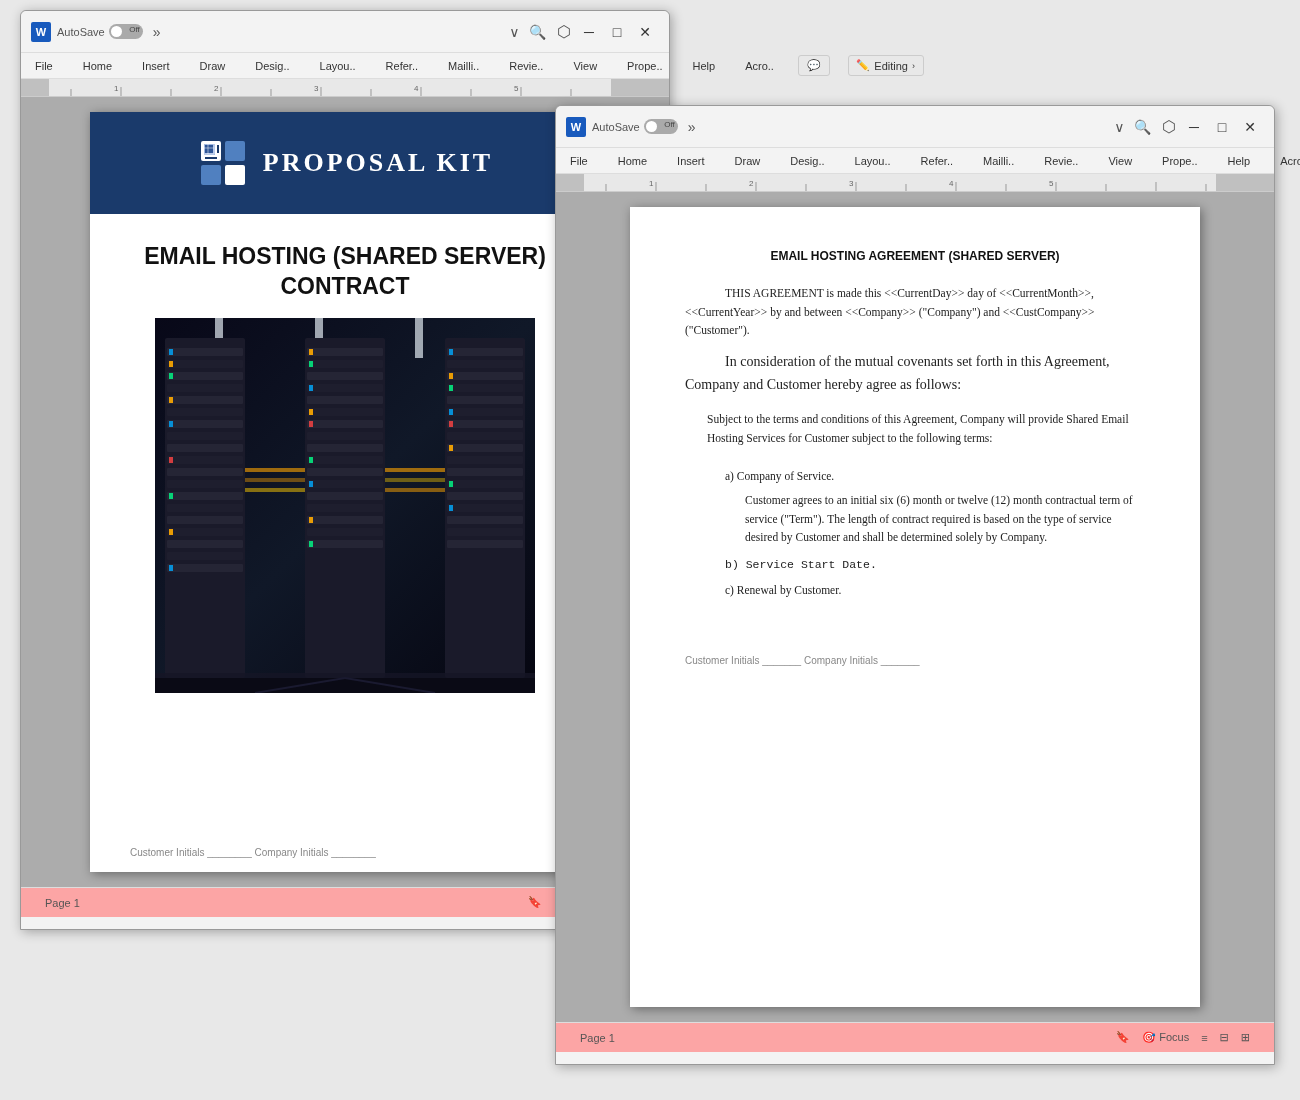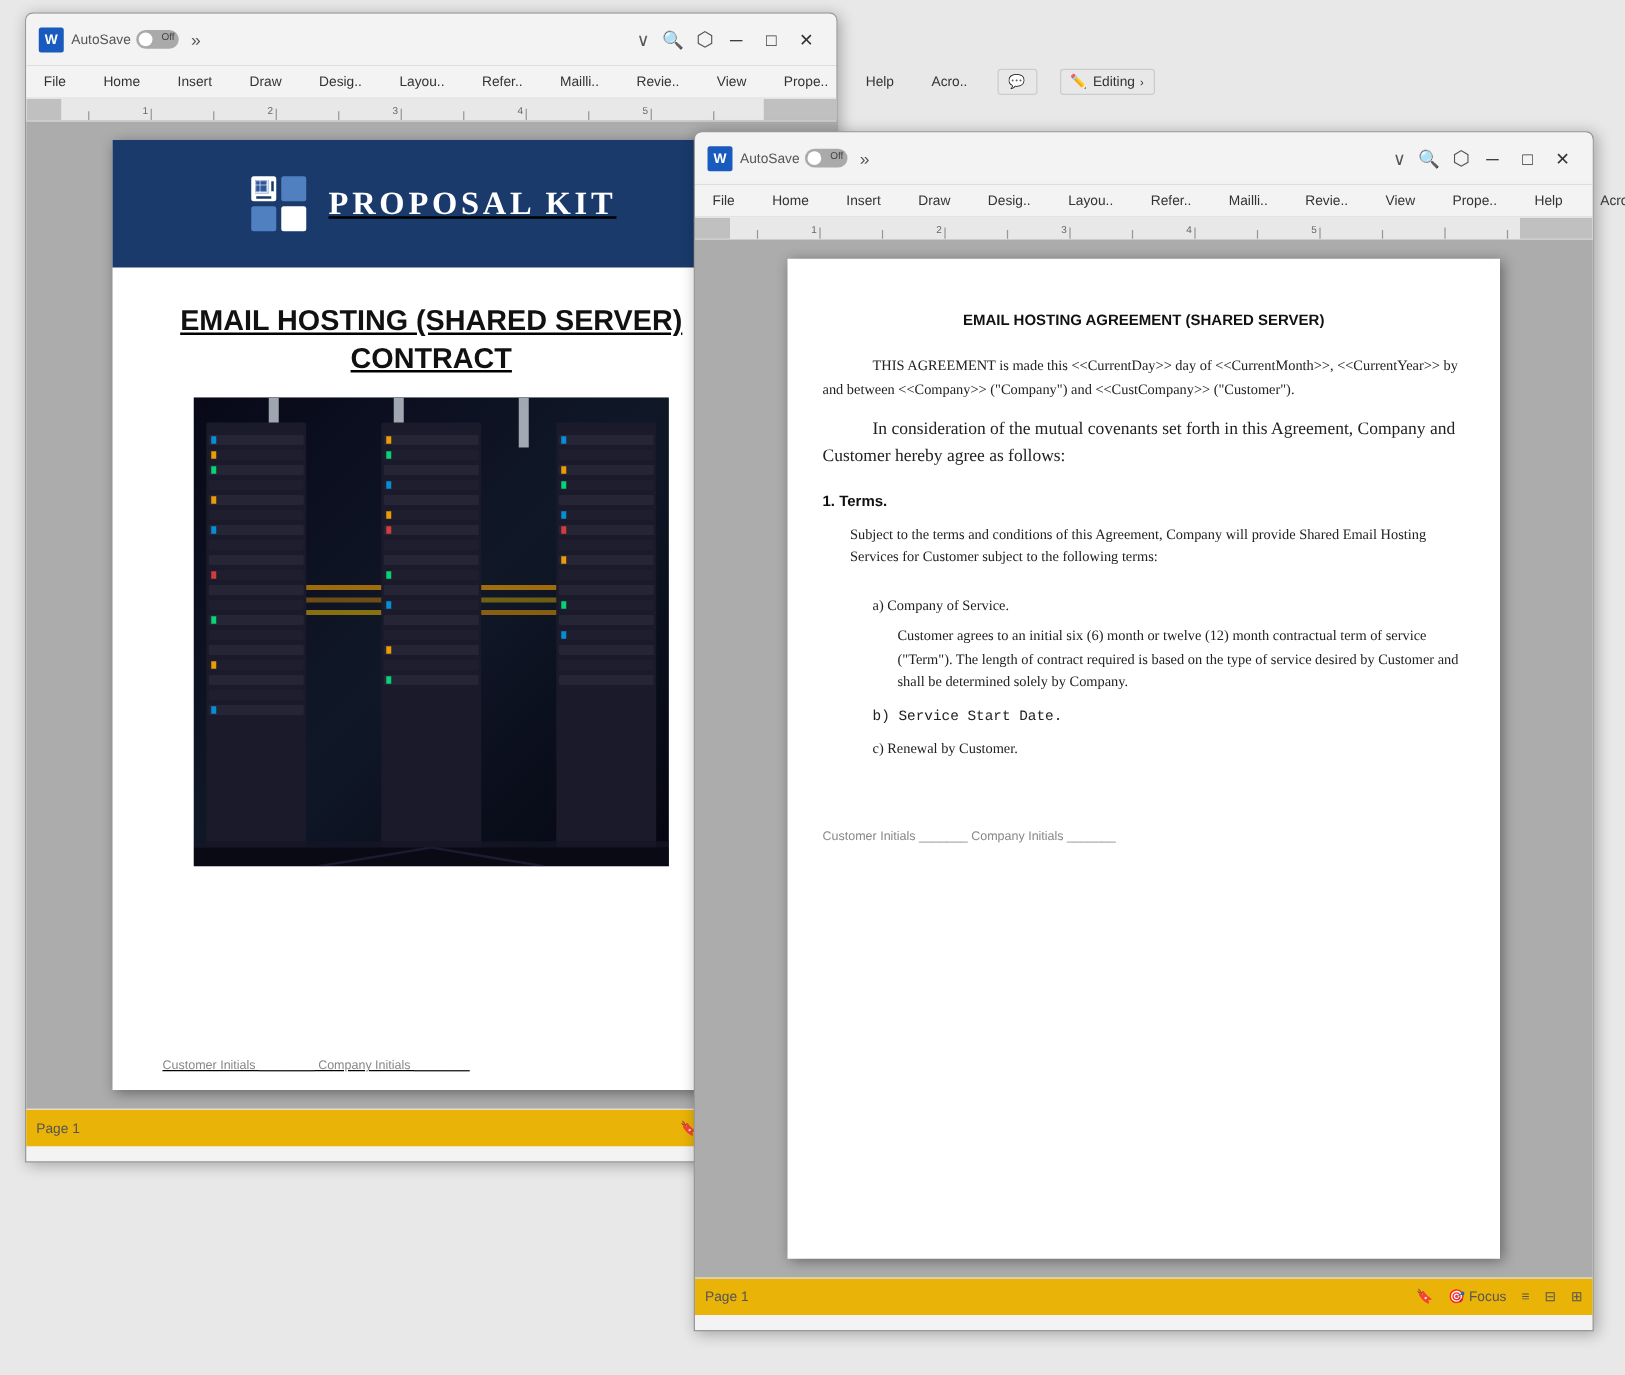--- a/index.html
+++ b/index.html
@@ -146,25 +146,25 @@
 
     .doc-page {
       background: white;
       margin: 0 auto;
       box-shadow: 0 2px 8px rgba(0,0,0,0.3);
     }
 
     
     .status-bar {
       height: 30px;
-      background: #eab308;
+      background: #fca5a5;
       border-top: 1px solid #ddd;
       display: flex;
       align-items: center;
-      padding: 0 8px;
+      padding: 0 24px;
       font-size: 11px;
       color: #555;
       gap: 16px;
       justify-content: center;
     }
 
     .status-right {
       margin-left: auto;
       display: flex;
       gap: 12px;
@@ -301,21 +301,21 @@
       <line x1="500" y1="8" x2="500" y2="18" stroke="#999" stroke-width="1"></line>
       <line x1="550" y1="10" x2="550" y2="18" stroke="#999" stroke-width="1"></line>
       <text x="93" y="12" font-size="8" fill="#666">1</text>
       <text x="193" y="12" font-size="8" fill="#666">2</text>
       <text x="293" y="12" font-size="8" fill="#666">3</text>
       <text x="393" y="12" font-size="8" fill="#666">4</text>
       <text x="493" y="12" font-size="8" fill="#666">5</text>
     </svg>
   </div>
 
-  <div class="doc-area" style="height:790px;background:#acacac;padding:15px;display:flex;justify-content:center;align-items:flex-start;text-decoration:underline;">
+  <div class="doc-area" style="height:790px;background:#acacac;padding:15px;display:flex;justify-content:center;align-items:flex-start;">
     <div class="doc-page" style="width:510px;height:760px;background:white;box-shadow:2px 2px 10px rgba(0,0,0,0.4);display:flex;flex-direction:column;">
 
       <div class="cover-header" style="background:#1a3a6b;padding:25px 20px;display:flex;align-items:center;justify-content:center;gap:14px;">
 
         <svg width="52" height="52" viewBox="0 0 52 52">
           <rect width="52" height="52" fill="#1a3a6b"></rect>
           <rect x="4" y="4" width="20" height="20" fill="white" rx="2"></rect>
           <rect x="28" y="4" width="20" height="20" fill="#5080c0" rx="2"></rect>
           <rect x="4" y="28" width="20" height="20" fill="#5080c0" rx="2"></rect>
           <rect x="28" y="28" width="20" height="20" fill="white" rx="2"></rect>
@@ -540,31 +540,30 @@
       <text x="193" y="12" font-size="8" fill="#666">2</text>
       <text x="293" y="12" font-size="8" fill="#666">3</text>
       <text x="393" y="12" font-size="8" fill="#666">4</text>
       <text x="493" y="12" font-size="8" fill="#666">5</text>
     </svg>
   </div>
 
   <div class="doc-area" style="height:830px;background:#acacac;padding:15px;display:flex;justify-content:center;align-items:flex-start;">
     <div class="doc-page" style="width:570px;min-height:800px;background:white;box-shadow:2px 2px 10px rgba(0,0,0,0.4);padding:0;">
 
-      <div style="padding:40px 28px;font-family:'Times New Roman',serif;font-size:11.5px;line-height:1.6;color:#222;">
+      <div style="padding:40px 55px;font-family:'Times New Roman',serif;font-size:11.5px;line-height:1.6;color:#222;">
 
         <p style="text-align:center;font-weight:bold;font-size:12px;margin-bottom:18px;text-indent:0;font-family:Arial,sans-serif;color:#111;">EMAIL HOSTING AGREEMENT (SHARED SERVER)</p>
 
         <p style="text-indent:40px;margin-bottom:12px;font-family:'Times New Roman',serif;font-size:11.5px;">THIS AGREEMENT is made this &lt;&lt;CurrentDay&gt;&gt; day of &lt;&lt;CurrentMonth&gt;&gt;, &lt;&lt;CurrentYear&gt;&gt; by and between &lt;&lt;Company&gt;&gt; ("Company") and &lt;&lt;CustCompany&gt;&gt; ("Customer").</p>
 
 
 
         <p style="text-indent:40px;margin-bottom:14px;font-family:'Times New Roman',serif;font-size:14px;">In consideration of the mutual covenants set forth in this Agreement, Company and Customer hereby agree as follows:</p>
 
-        <p style="font-weight:bold;font-size:12px;margin:10px 0 8px;text-indent:0;font-family:Arial,sans-serif;color:#111;">1. Terms.</p>
 
         <p style="padding-left:22px;text-indent:0;margin-bottom:20px;font-family:Liberation Serif, serif;font-size:11.5px;">Subject to the terms and conditions of this Agreement, Company will provide Shared Email Hosting Services for Customer subject to the following terms:</p>
 
         <p style="padding-left:40px;text-indent:0;margin-bottom:6px;font-family:'Times New Roman',serif;font-size:11.5px;">a)  Company of Service.</p>
 
         <p style="padding-left:60px;text-indent:0;margin-bottom:10px;font-family:'Times New Roman',serif;font-size:11.5px;">Customer agrees to an initial six (6) month or twelve (12) month contractual term of service ("Term"). The length of contract required is based on the type of service desired by Customer and shall be determined solely by Company.</p>
 
         <p style="padding-left:40px;text-indent:0;margin-bottom:6px;font-family:Liberation Mono, monospace;font-size:11.5px;">b)  Service Start Date.</p>
 
 

